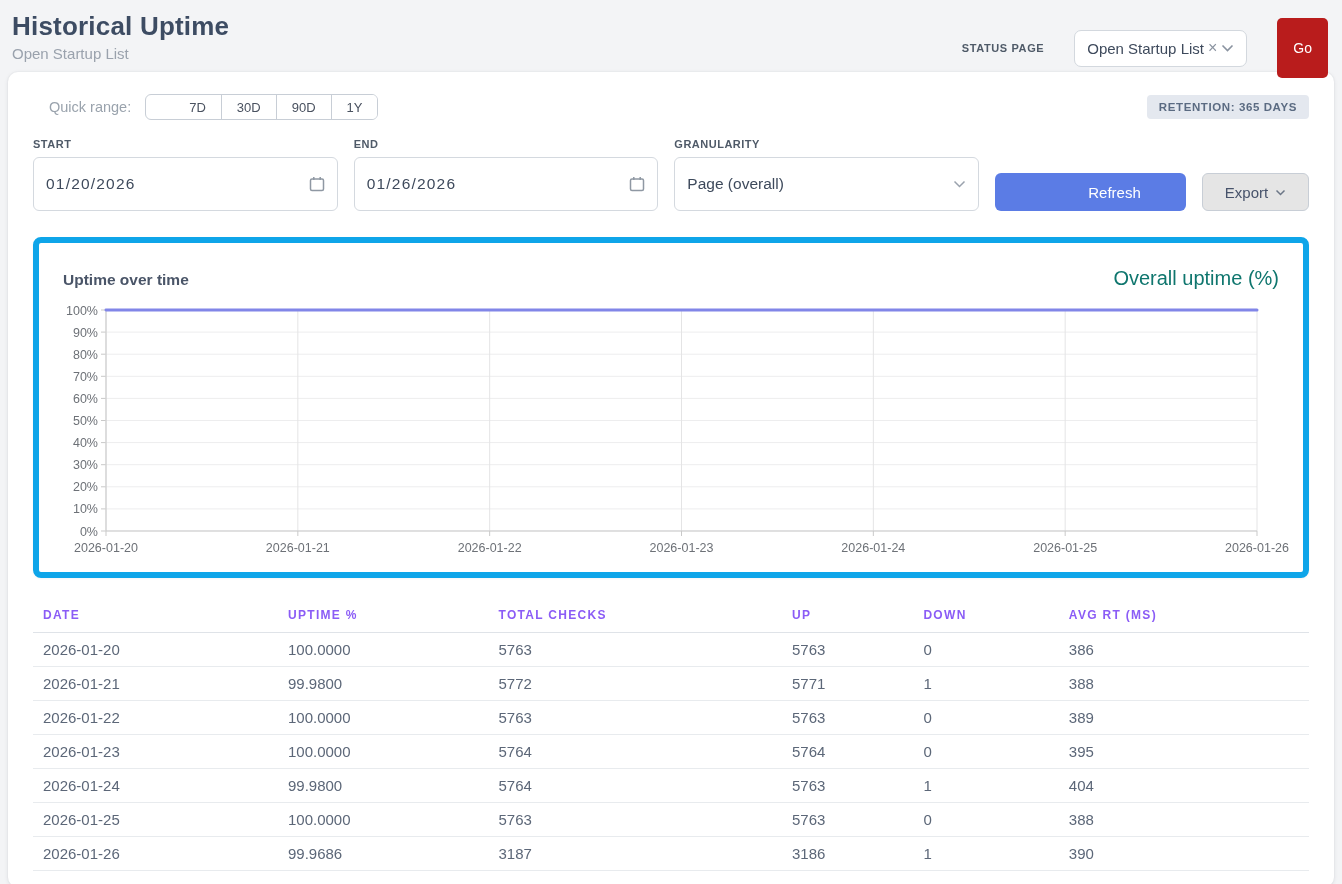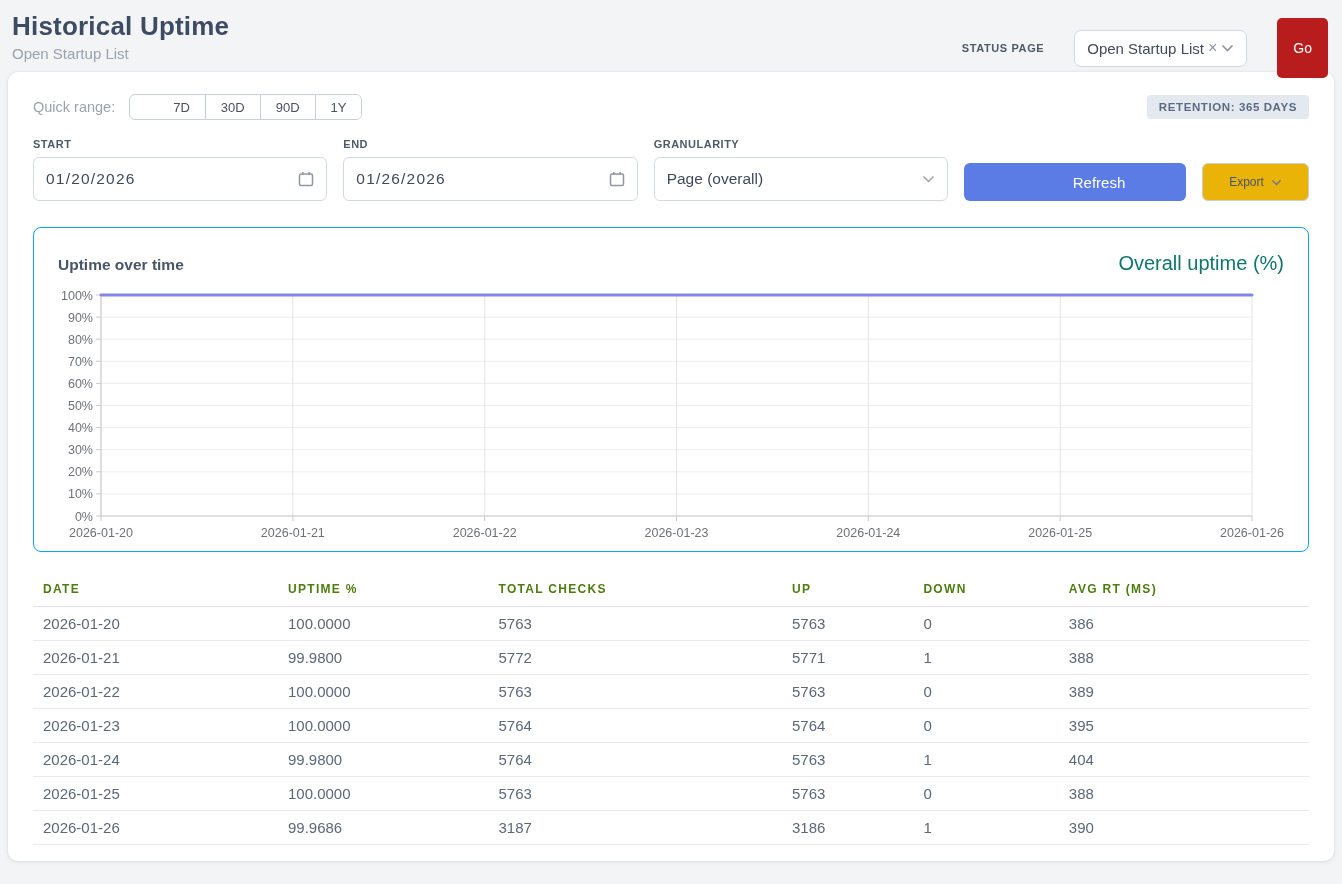--- a/index.html
+++ b/index.html
@@ -32,21 +32,21 @@
   }
 
   
   .main-card {
     background: #fff; border-radius: 10px; margin: 4px 8px 8px 8px;
     box-shadow: 0 1px 4px rgba(30,40,60,.10), 0 0 0 1px rgba(30,40,60,.02);
     padding: 22px 25px 16px 25px;
   }
 
   
-  .row-quick { display: flex; align-items: center; margin-bottom: 18px; }
+  .row-quick { display: flex; align-items: center; margin-bottom: 18px; margin-left: 16px; }
   .quick-label { font-size: 14.5px; color: #9aa3ad; margin-right: 14px; }
   .seg-group { display: flex; border: 1px solid #c8ced6; border-radius: 6px; overflow: hidden; background: #fff; padding-left: 28px; }
   .seg-btn {
     background: #fff; border: none; border-left: 1px solid #c8ced6;
     font-size: 13px; color: #4a5260; padding: 4px 15px; height: 24px;
     cursor: pointer; font-family: inherit;
   }
   .seg-btn:first-child { border-left: none; }
   .retention-badge {
     margin-left: auto; background: #e4e8ef; color: #5b6b82;
@@ -55,52 +55,52 @@
   }
 
   
   .row-fields { display: flex; align-items: flex-end; gap: 16px; margin-bottom: 26px; }
   .field { flex: 1; min-width: 0; }
   .field-label {
     font-size: 11px; font-weight: 700; letter-spacing: .5px;
     color: #4f5a68; margin-bottom: 7px;
   }
   .input-box {
-    display: flex; align-items: center; height: 44px;
+    display: flex; align-items: center; height: 54px;
     border: 1px solid #d4d9df; border-radius: 6px; background: #fff;
     padding: 0 12px; cursor: pointer;
   }
   .input-box .value { font-size: 15.5px; color: #3e4a5c; letter-spacing: 1.2px; flex: 1; }
   .input-box .value.no-ls { letter-spacing: 0; }
   .btn-refresh {
-    width: 222px; height: 38px; background: #5b7ce5; color: #fff;
+    width: 191px; height: 38px; background: #5b7ce5; color: #fff;
     border: none; border-radius: 6px; font-size: 15px; cursor: pointer; font-family: inherit; padding-left: 48px;
   }
   .btn-export {
-    width: 107px; height: 38px; background: #eab308; color: #47536b;
-    border: 1px solid #c8ced6; border-radius: 6px; font-size: 12px; cursor: pointer;
+    width: 107px; height: 38px; background: #e5e5e5; color: #47536b;
+    border: 1px solid #c8ced6; border-radius: 6px; font-size: 15px; cursor: pointer;
     display: flex; align-items: center; justify-content: center; gap: 7px; font-family: inherit;
   }
 
   
   .chart-card {
-    border: 1px solid #0ea5e9; border-radius: 8px;
+    border: 6px solid #0ea5e9; border-radius: 8px;
     box-shadow: 0 1px 2px rgba(30,40,60,.05);
-    padding: 24px 24px 8px 24px; margin-bottom: 24px;
+    padding: 24px 24px 14px 24px; margin-bottom: 24px;
   }
   .chart-head { display: flex; justify-content: space-between; align-items: baseline; margin-bottom: 10px; }
   .chart-title { font-size: 15.5px; font-weight: 700; color: #4a5568; }
   .chart-legend { font-size: 20px; color: #0f766e; }
   .chart-plot svg { display: block; }
 
   
   .uptime-table { width: 100%; border-collapse: collapse; margin-top: 2px; }
   .uptime-table th {
     text-align: left; font-size: 12px; font-weight: 700; letter-spacing: 1.3px;
-    color: #4d7c0f; padding: 6px 8px 10px 10px; border-bottom: 1px solid #dfe3e8;
+    color: #8b5cf6; padding: 6px 8px 10px 10px; border-bottom: 1px solid #dfe3e8;
     white-space: nowrap;
   }
   .uptime-table td {
     font-size: 15px; color: #5c6778; padding: 8px 8px 8px 10px;
     border-bottom: 1px solid #e8ebee; white-space: nowrap;
   }
   .uptime-table col:nth-child(1){width:19.2%} .uptime-table col:nth-child(2){width:16.5%}
   .uptime-table col:nth-child(3){width:23.0%} .uptime-table col:nth-child(4){width:10.3%}
   .uptime-table col:nth-child(5){width:11.4%} .uptime-table col:nth-child(6){width:auto}
 

